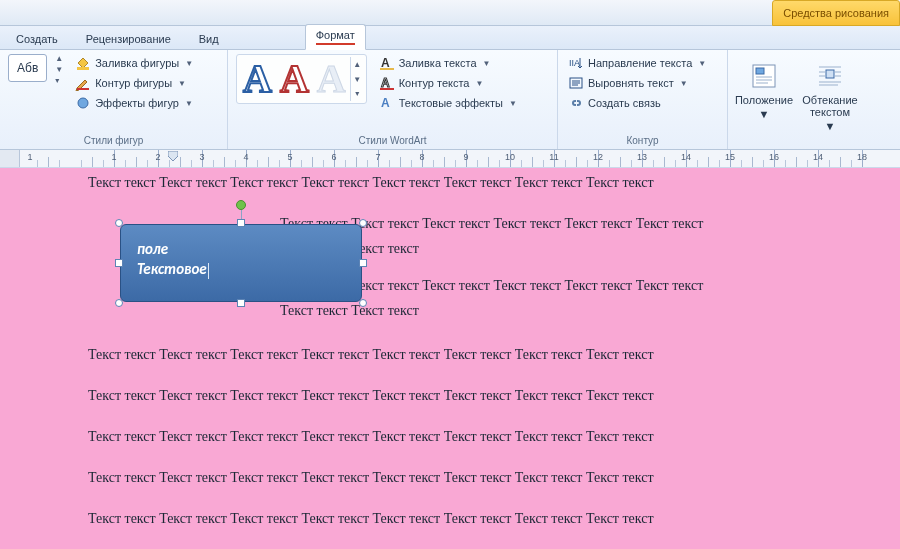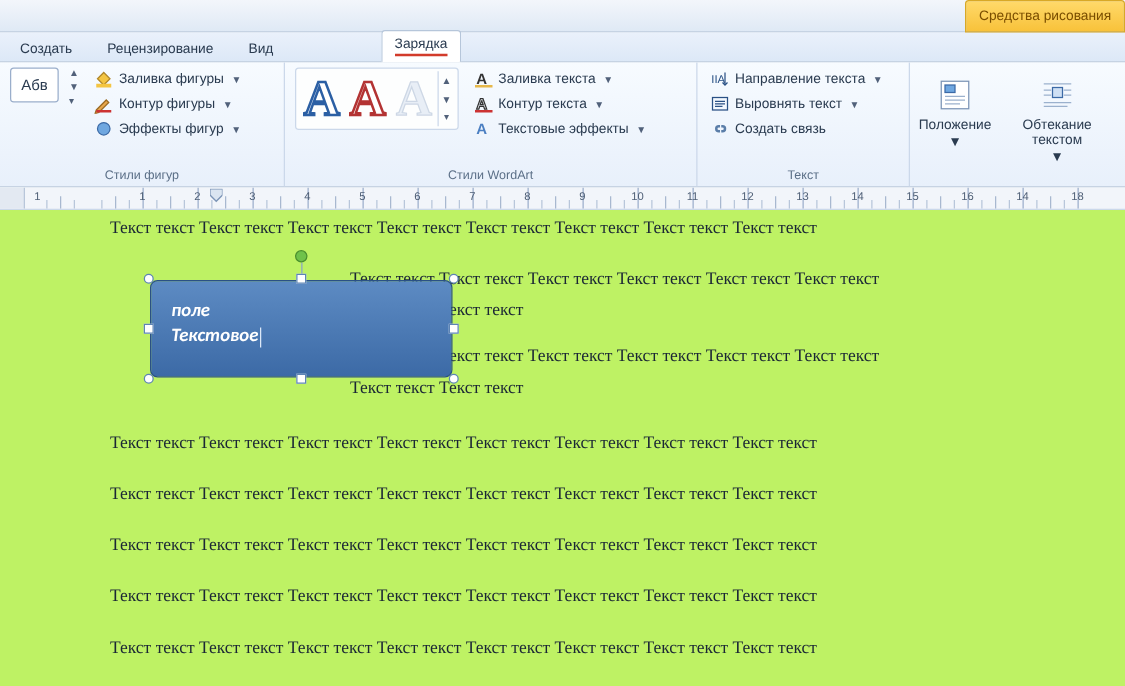--- a/index.html
+++ b/index.html
@@ -44,21 +44,21 @@
   .ruler { height:18px; background:#f2f5fa; border-bottom:1px solid #cbd8ea; position:relative; font-size:9px; color:#4f5f76; overflow:hidden; }
   .ruler-inner { position:absolute; left:20px; right:0; top:0; bottom:0; }
   .tick { position:absolute; top:0; bottom:0; border-left:1px solid #9caecb; }
   .tick.minor { top:10px; border-left:1px solid #b8c6da; }
   .tick.half { top:7px; border-left:1px solid #a8b8d0; }
   .tick-label { position:absolute; top:2px; transform:translateX(-50%); }
   .ruler-left { position:absolute; left:0; width:20px; top:0; bottom:0; background:#e3e9f2; border-right:1px solid #b8c6da; }
   .indent-marker { position:absolute; top:1px; width:10px; height:16px; }
 
   
-  .doc-area { position:absolute; left:0; right:0; top:168px; bottom:0; background:#bef264; overflow:hidden; }
+  .doc-area { position:absolute; left:0; right:0; top:168px; bottom:0; background:#f9a8d4; overflow:hidden; }
   .page { position:absolute; left:30px; top:6px; right:0; font-family:"Times New Roman", serif; font-size:14px; color:#1b2735; line-height:1.35; }
   .para { margin: 0 0 22px 0; text-indent: 58px; max-width: 830px; }
   .para.noindent { text-indent:0; }
 
   
   .shape-wrap { position:absolute; left:90px; top:50px; width:242px; height:78px; }
   .rot-handle { position:absolute; left:50%; top:-24px; transform:translateX(-50%); width:10px; height:10px; background:#6fc24a; border:1px solid #4a8f2e; border-radius:50%; }
   .rot-stem { position:absolute; left:50%; top:-14px; width:1px; height:14px; background:#8aa4c6; }
   .shape { width:100%; height:100%; background:linear-gradient(#5d8bc3,#3c6aa6); border:1px solid #2a5185; border-radius:6px; position:relative; color:#fff; font-style:italic; font-weight:600; font-size:15px; padding:14px 16px; font-family:"Calibri","Segoe UI",sans-serif; }
   .handle { position:absolute; width:8px; height:8px; background:#fff; border:1px solid #5d84b5; border-radius:50%; }
@@ -78,21 +78,21 @@
     <span>Средства рисования</span>
   </div>
 </div>
 
 <div class="tabrow">
   <div class="tab"><span>Создать</span></div>
   <div class="tab"><span>Рецензирование</span></div>
   <div class="tab"><span>Вид</span></div>
   <div class="spacer-tab"></div>
   <div class="tab active">
-    <span>Зарядка</span>
+    <span>Формат</span>
     <span class="underline"></span>
   </div>
 </div>
 
 <div class="ribbon">
 
   <div class="group" style="width:228px">
     <div class="group-body">
       <div class="abv-box">
         <span>Абв</span>
@@ -213,25 +213,25 @@
         <div class="rbtn">
           <span class="ic">
             <svg width="16" height="16" viewBox="0 0 16 16">
                 <path d="M4 8a3 3 0 013-3h1v2H7a1 1 0 000 2h1v2H7a3 3 0 01-3-3zm5-3h1a3 3 0 010 6h-1v-2h1a1 1 0 000-2h-1z" fill="#5a7da8"></path>
               </svg>
           </span>
           <span>Создать связь</span>
         </div>
       </div>
     </div>
-    <div class="group-label">Текст</div>
+    <div class="group-label">Контур</div>
   </div>
 
   <div class="group" style="width:150px; border-right:none">
-    <div class="group-body" style="gap:26px; padding-top:6px">
+    <div class="group-body" style="gap:10px; padding-top:6px">
       <div class="bigbtn">
         <span class="ic-lg">
           <svg width="28" height="28" viewBox="0 0 28 28">
               <rect x="3" y="3" width="22" height="22" fill="#fff" stroke="#7c94b6"></rect>
               <rect x="6" y="6" width="8" height="6" fill="#6fa7e0" stroke="#3c6aa6"></rect>
               <line x1="6" y1="15" x2="22" y2="15" stroke="#9bb1cd"></line>
               <line x1="6" y1="18" x2="22" y2="18" stroke="#9bb1cd"></line>
               <line x1="6" y1="21" x2="18" y2="21" stroke="#9bb1cd"></line>
             </svg>
         </span>

